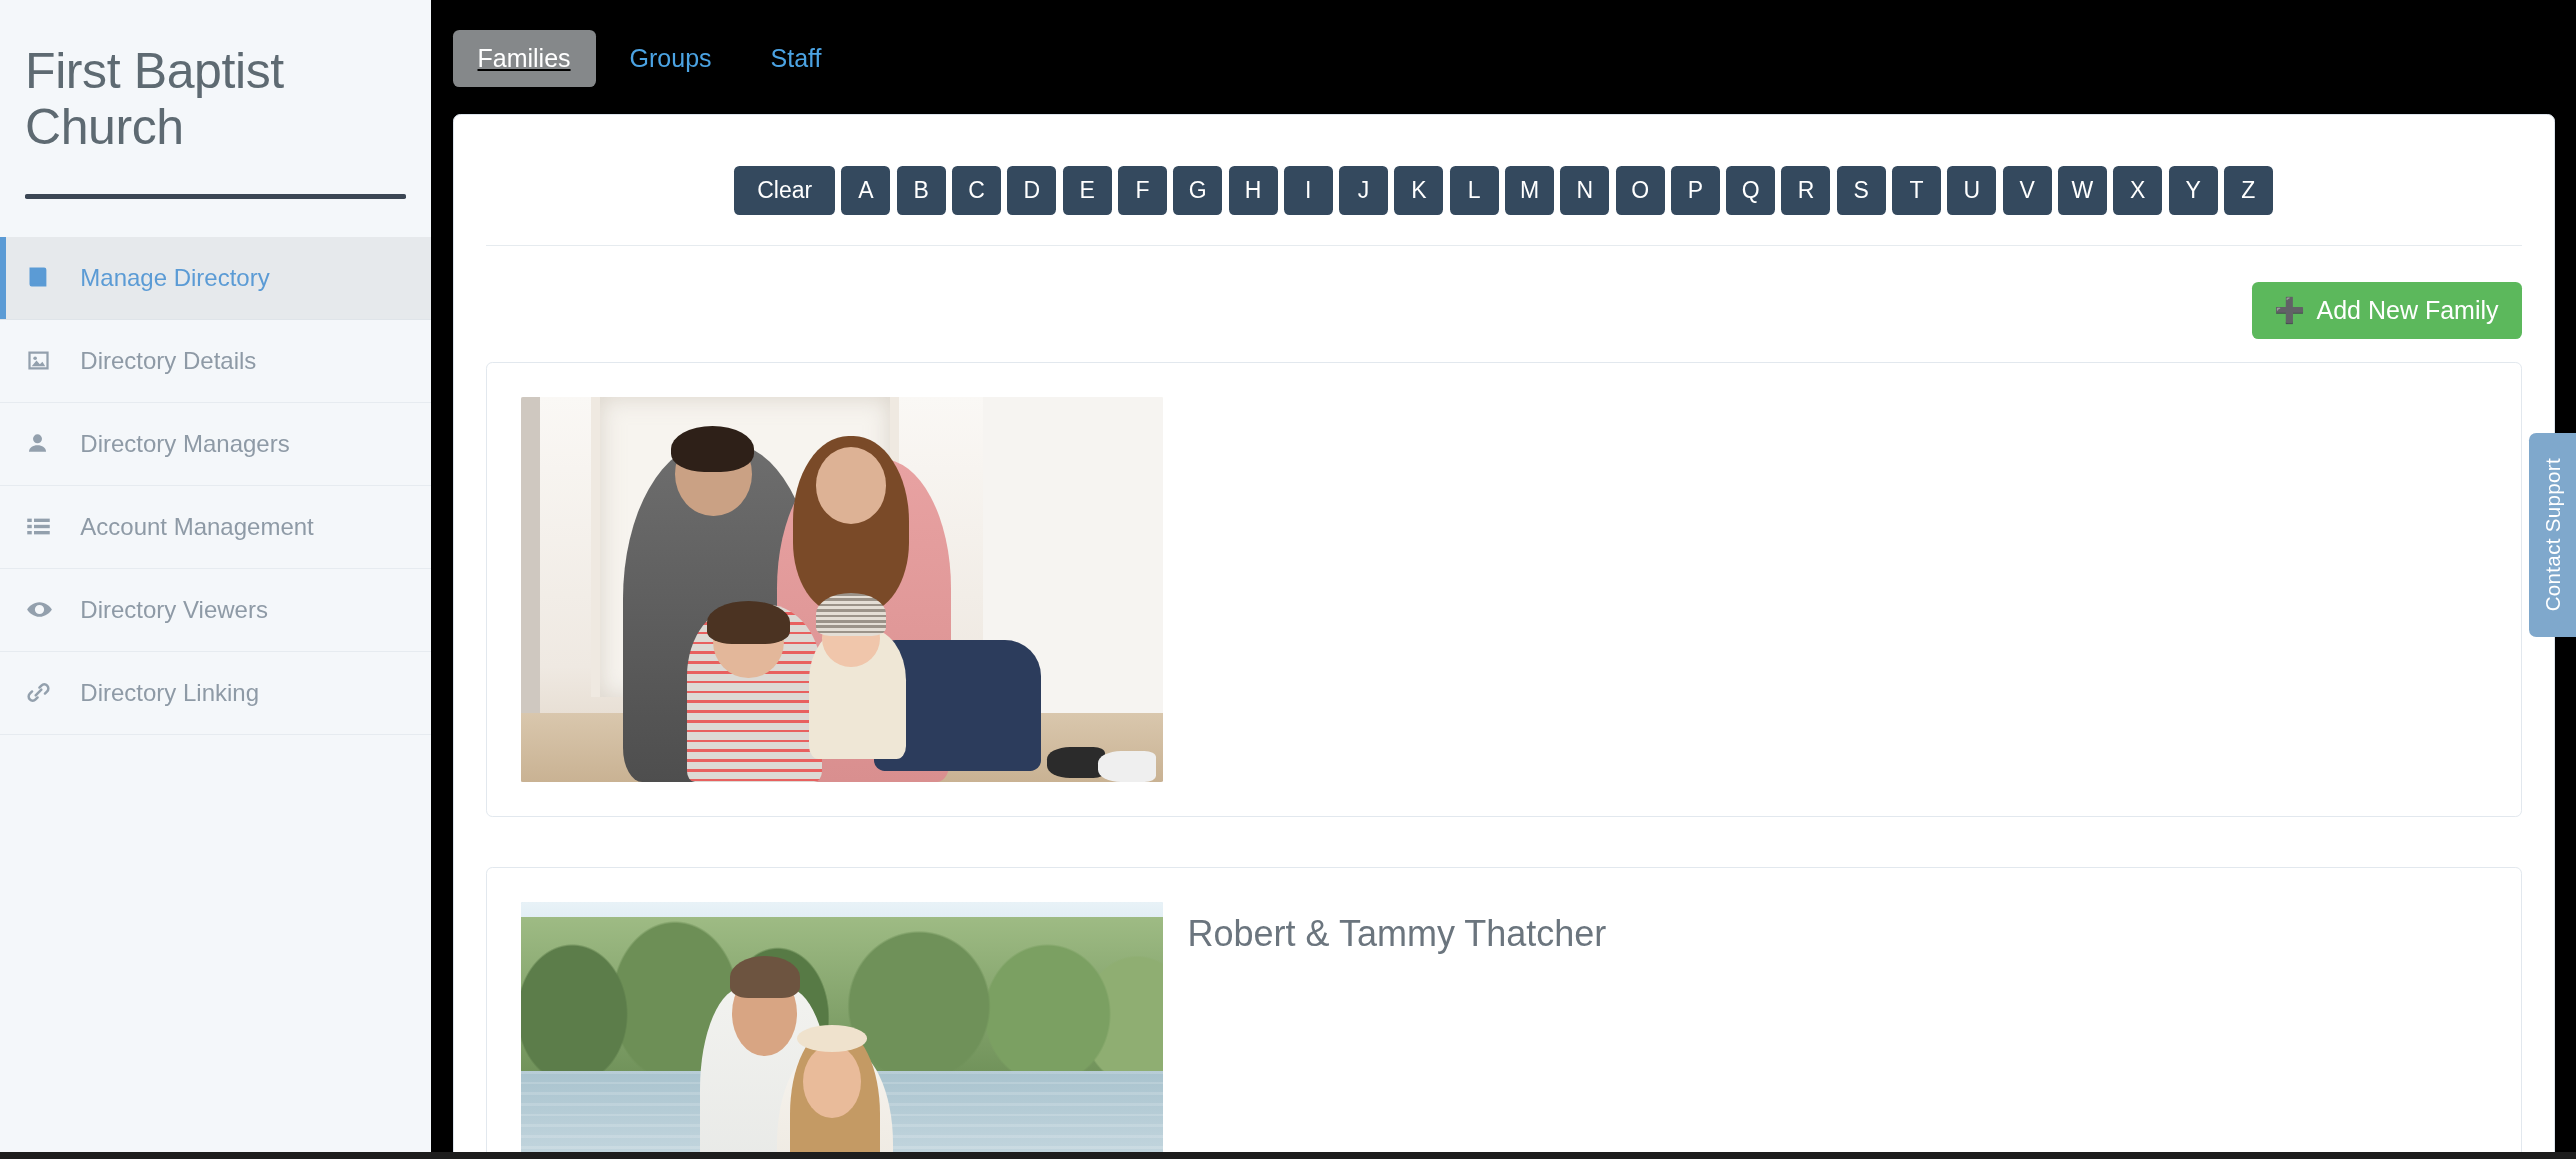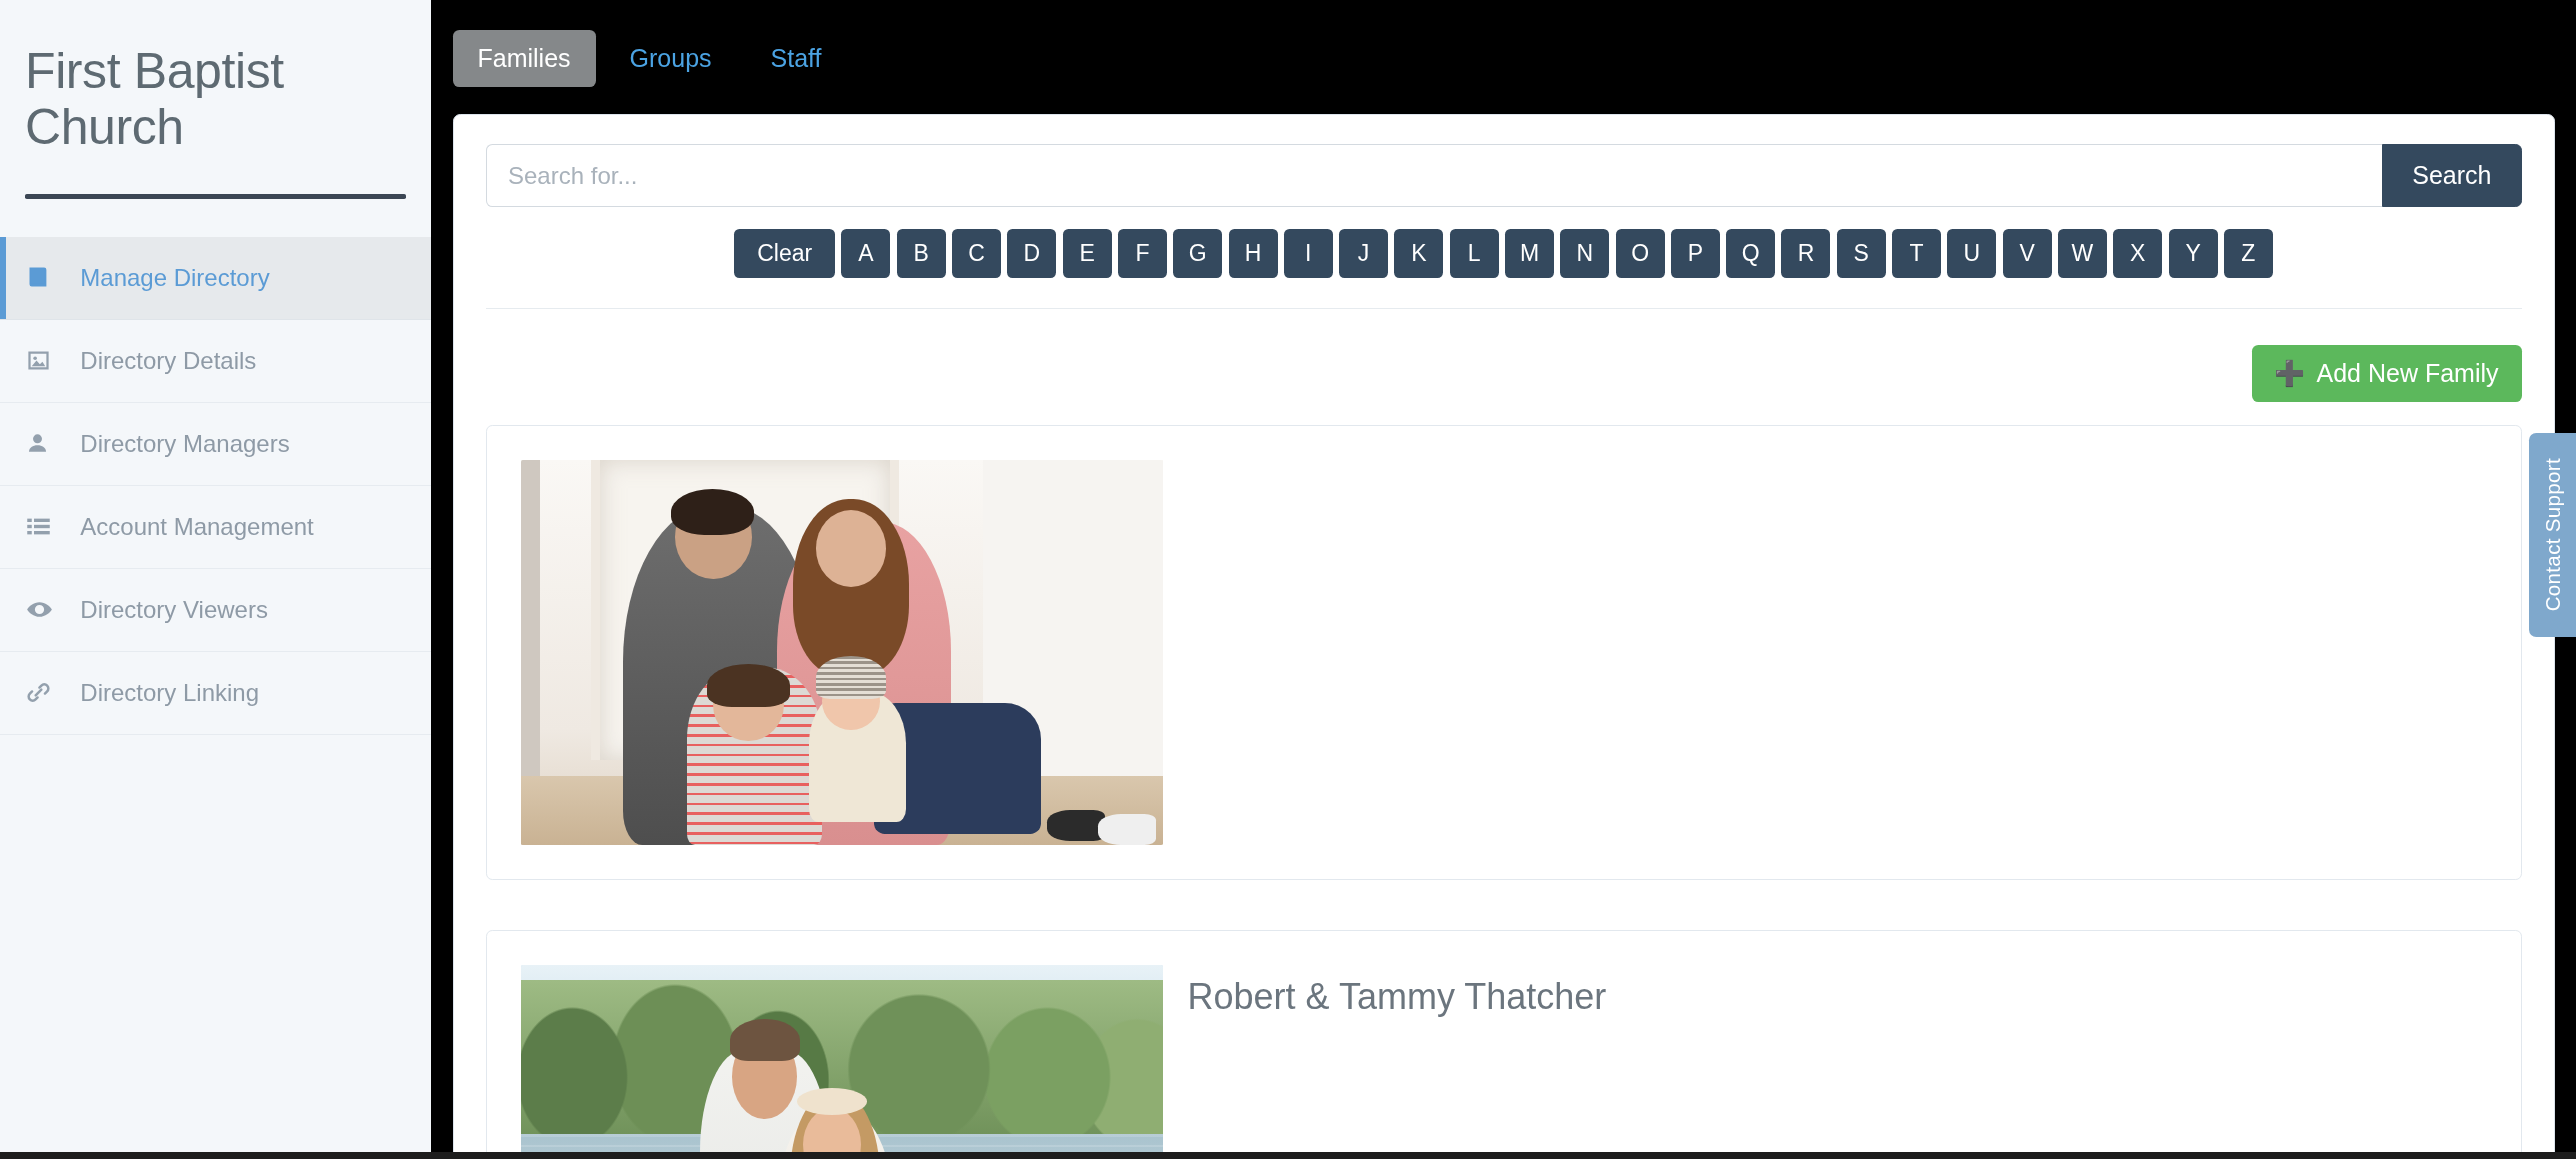--- a/index.html
+++ b/index.html
@@ -81,20 +81,21 @@
     flex: 1 1 auto;
     position: relative;
     padding: 25px 21.5px 0 21.5px;
   }
   .tabs {
     display: flex;
     align-items: center;
     gap: 9px;
     padding-left: 0;
     height: 66px;
+    text-decoration: underline;
   }
   .tab {
     font-size: 25px;
     padding: 16px 25px;
     border-radius: 6.3px;
     color: #4ba3e3;
     cursor: pointer;
     line-height: 1;
   }
   .tab.active {
@@ -475,24 +476,20 @@
   <section class="main">
 
     <div class="tabs">
       <div class="tab active">Families</div>
       <div class="tab">Groups</div>
       <div class="tab">Staff</div>
     </div>
 
     <div class="panel">
 
-      <div class="search-row">
-        <input class="search-input" type="text" placeholder="Search for..." style="">
-        <button class="search-btn">Search</button>
-      </div>
 
       <div class="alpha-row">
         <button class="alpha-btn clear">Clear</button>
         <button class="alpha-btn">A</button>
         <button class="alpha-btn">B</button>
         <button class="alpha-btn">C</button>
         <button class="alpha-btn">D</button>
         <button class="alpha-btn">E</button>
         <button class="alpha-btn">F</button>
         <button class="alpha-btn">G</button>

